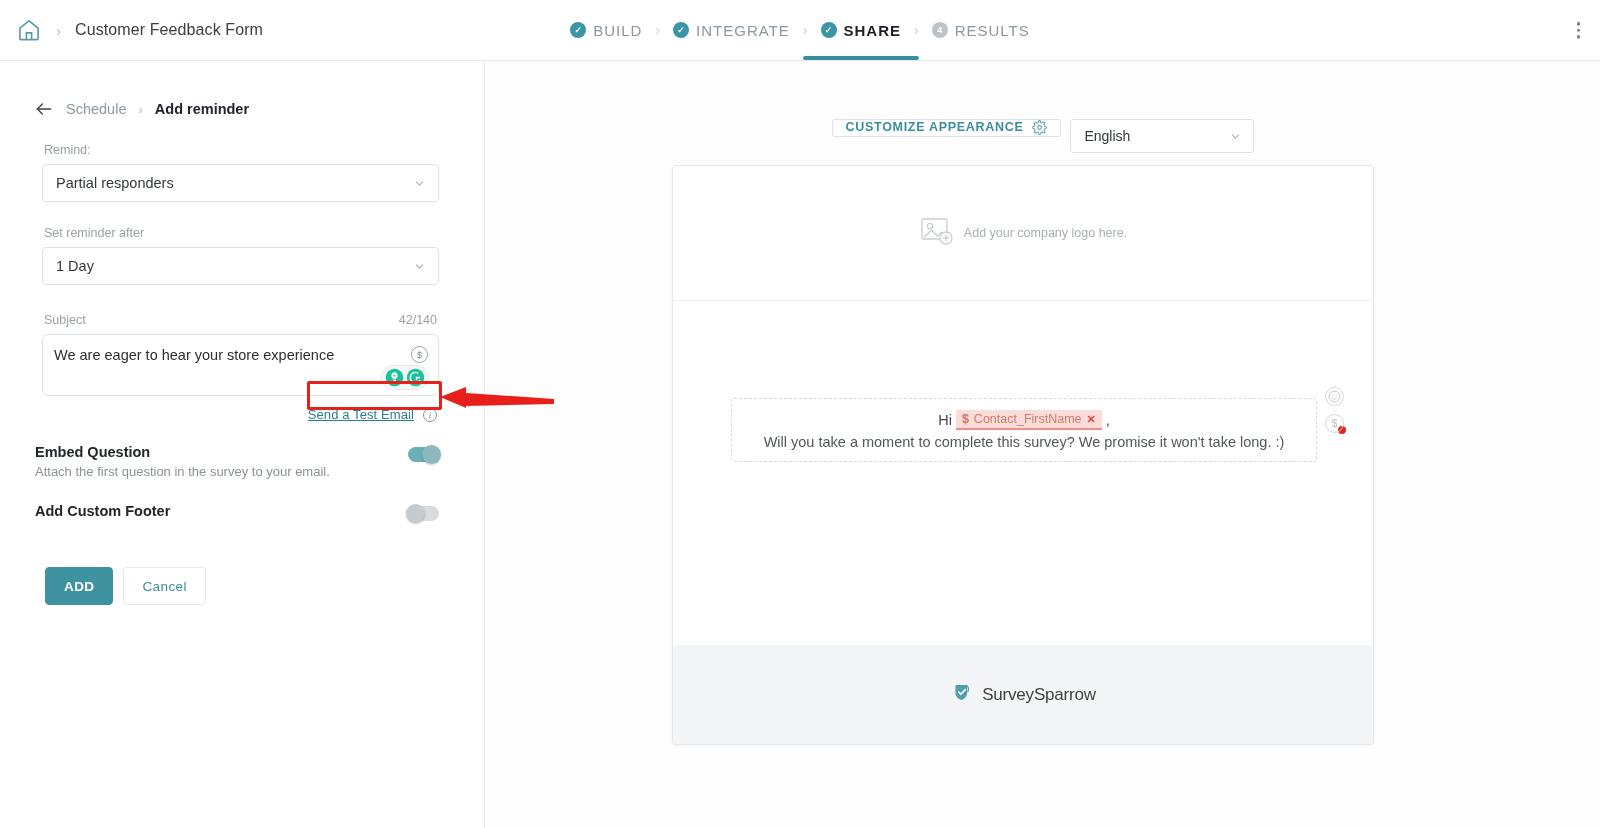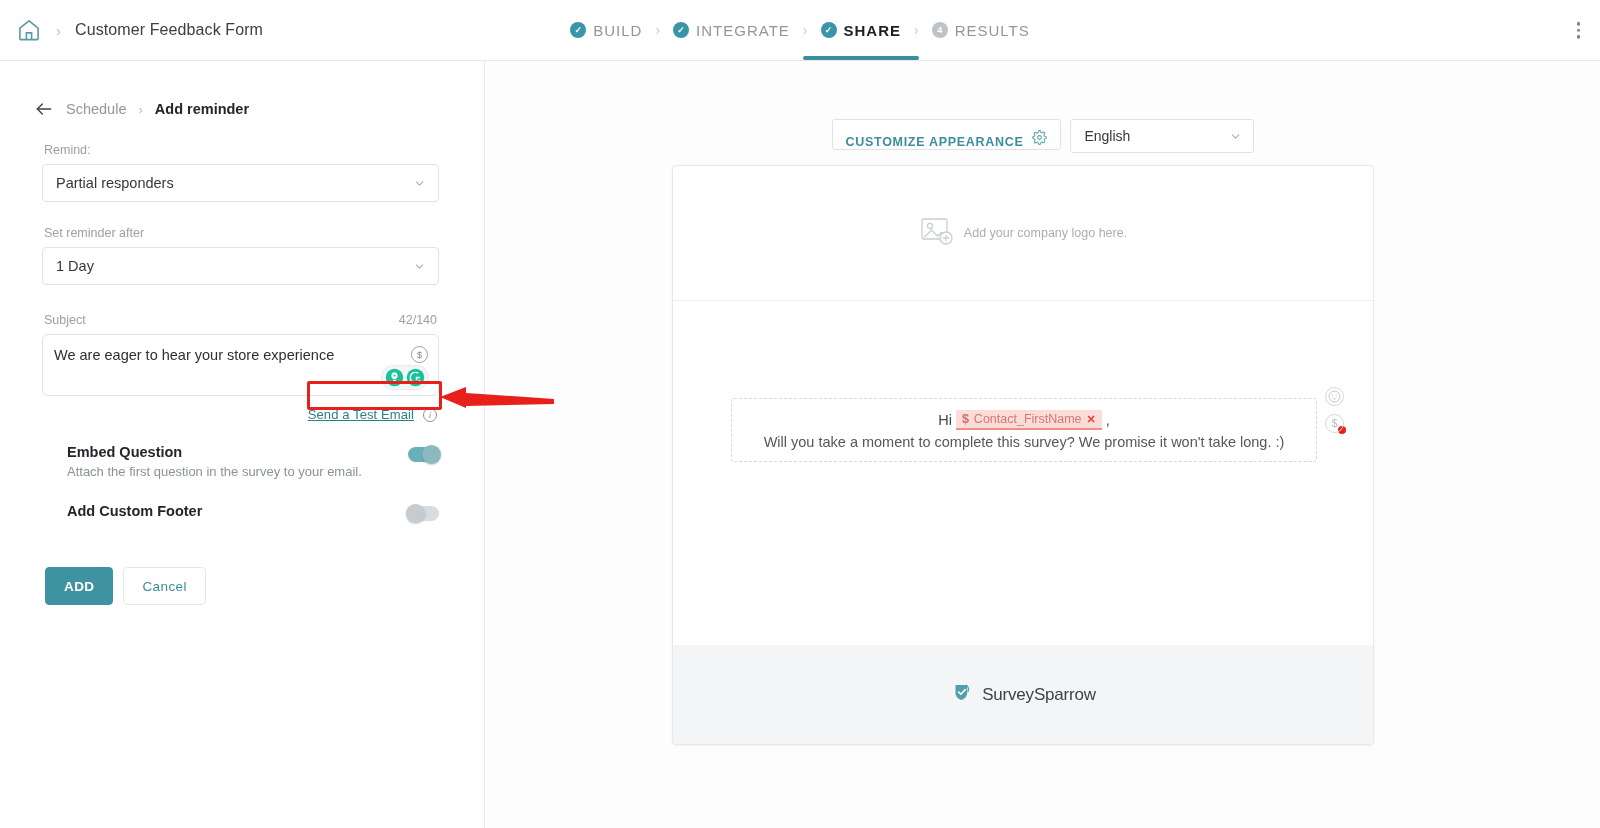--- a/index.html
+++ b/index.html
@@ -116,21 +116,21 @@
   }
 
   
   .anno-box {
     position: absolute; left: 307px; top: 381px; width: 135px; height: 29px;
     border: 3px solid #e8201b; border-radius: 2px; pointer-events: none;
   }
   .anno-arrow { position: absolute; left: 440px; top: 385px; pointer-events: none; }
 
   .toggle-section { padding: 0 45px 0 35px; margin-top: 14px; }
-  .toggle-row { display: flex; align-items: flex-start; justify-content: space-between; margin-left: 32px; }
+  .toggle-row { display: flex; align-items: flex-start; justify-content: space-between; }
   .toggle-title { font-size: 14.5px; font-weight: bold; color: #22262a; }
   .toggle-sub { font-size: 13px; color: #8b9298; margin-top: 4px; }
   .switch {
     width: 31px; height: 15px; border-radius: 9px; position: relative;
     flex: none; cursor: pointer; margin-top: 3px;
   }
   .switch.on { background: #6ab0b8; }
   .switch.off { background: #d8dcdf; }
   .switch .knob {
     position: absolute; top: -2px; width: 19px; height: 19px; border-radius: 50%;
@@ -151,22 +151,22 @@
   
   .right-panel {
     position: absolute; top: 61px; left: 486px; width: 1114px; height: 767px;
     background: #fdfdfd;
   }
   .preview-toolbar {
     position: absolute; top: 58px; left: 0; width: 1114px;
     display: flex; justify-content: center; gap: 9px;
   }
   .ca-btn {
-    height: 31px; border: 1px solid #dfe3e6; background: #fff; border-radius: 3px;
-    display: flex; align-items: flex-end; gap: 9px; padding: 0 13px; cursor: pointer;
+    height: 18px; border: 1px solid #dfe3e6; background: #fff; border-radius: 3px;
+    display: flex; align-items: flex-start; gap: 9px; padding: 0 13px; cursor: pointer;
   }
   .ca-btn .t { font-size: 12.5px; color: #3a8e9e; letter-spacing: .7px; font-weight: bold; }
   .lang-select {
     width: 184px; height: 34px; border: 1px solid #dfe3e6; background: #fff;
     border-radius: 3px; display: flex; align-items: center; justify-content: space-between;
     padding: 0 11px 0 13px; cursor: pointer;
   }
   .lang-select span { font-size: 14px; color: #33383d; }
 
   .survey-card {

